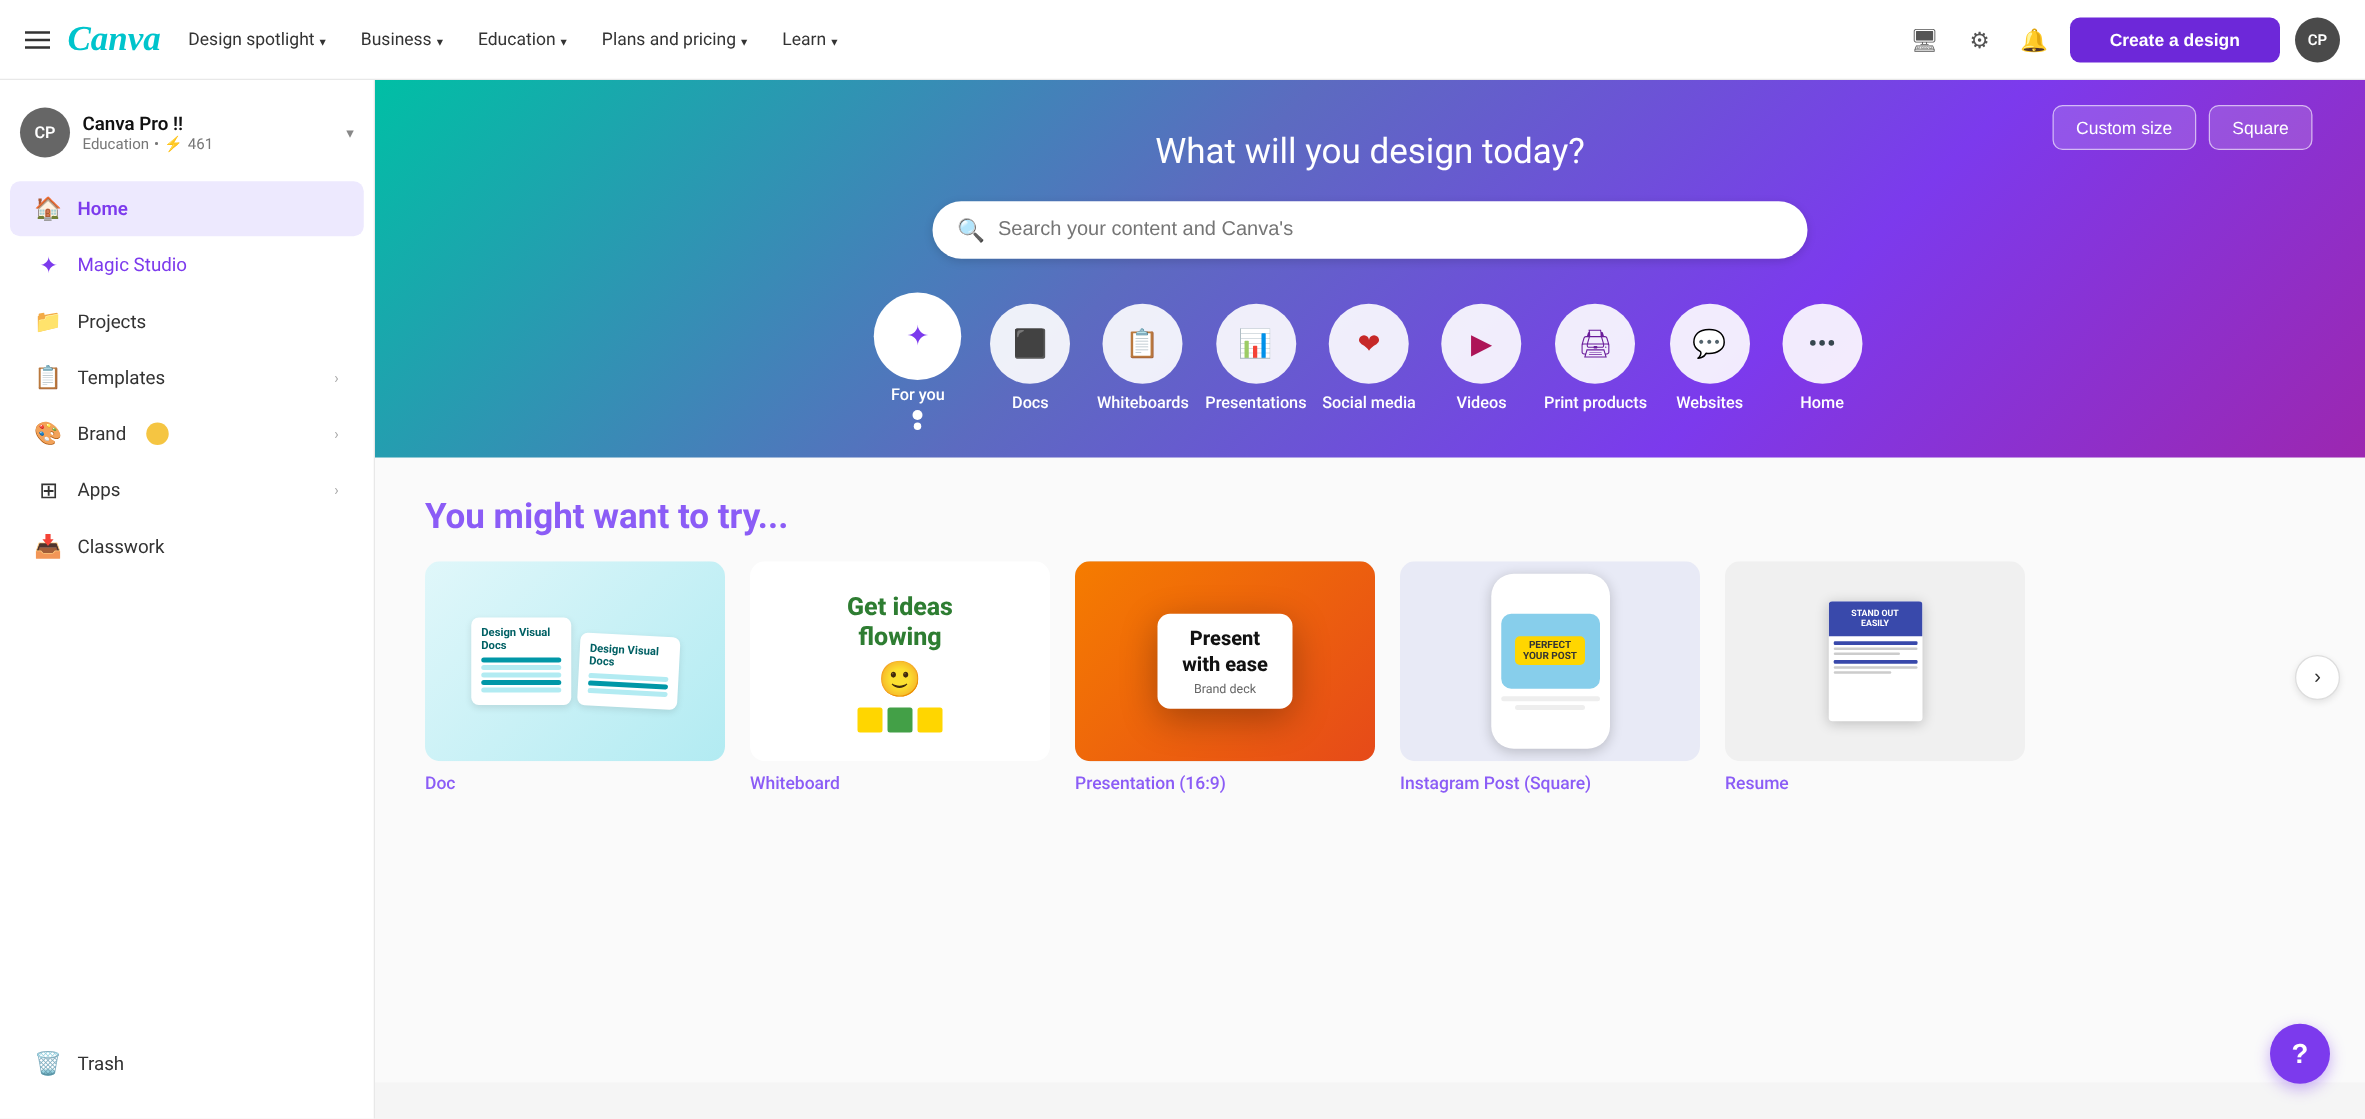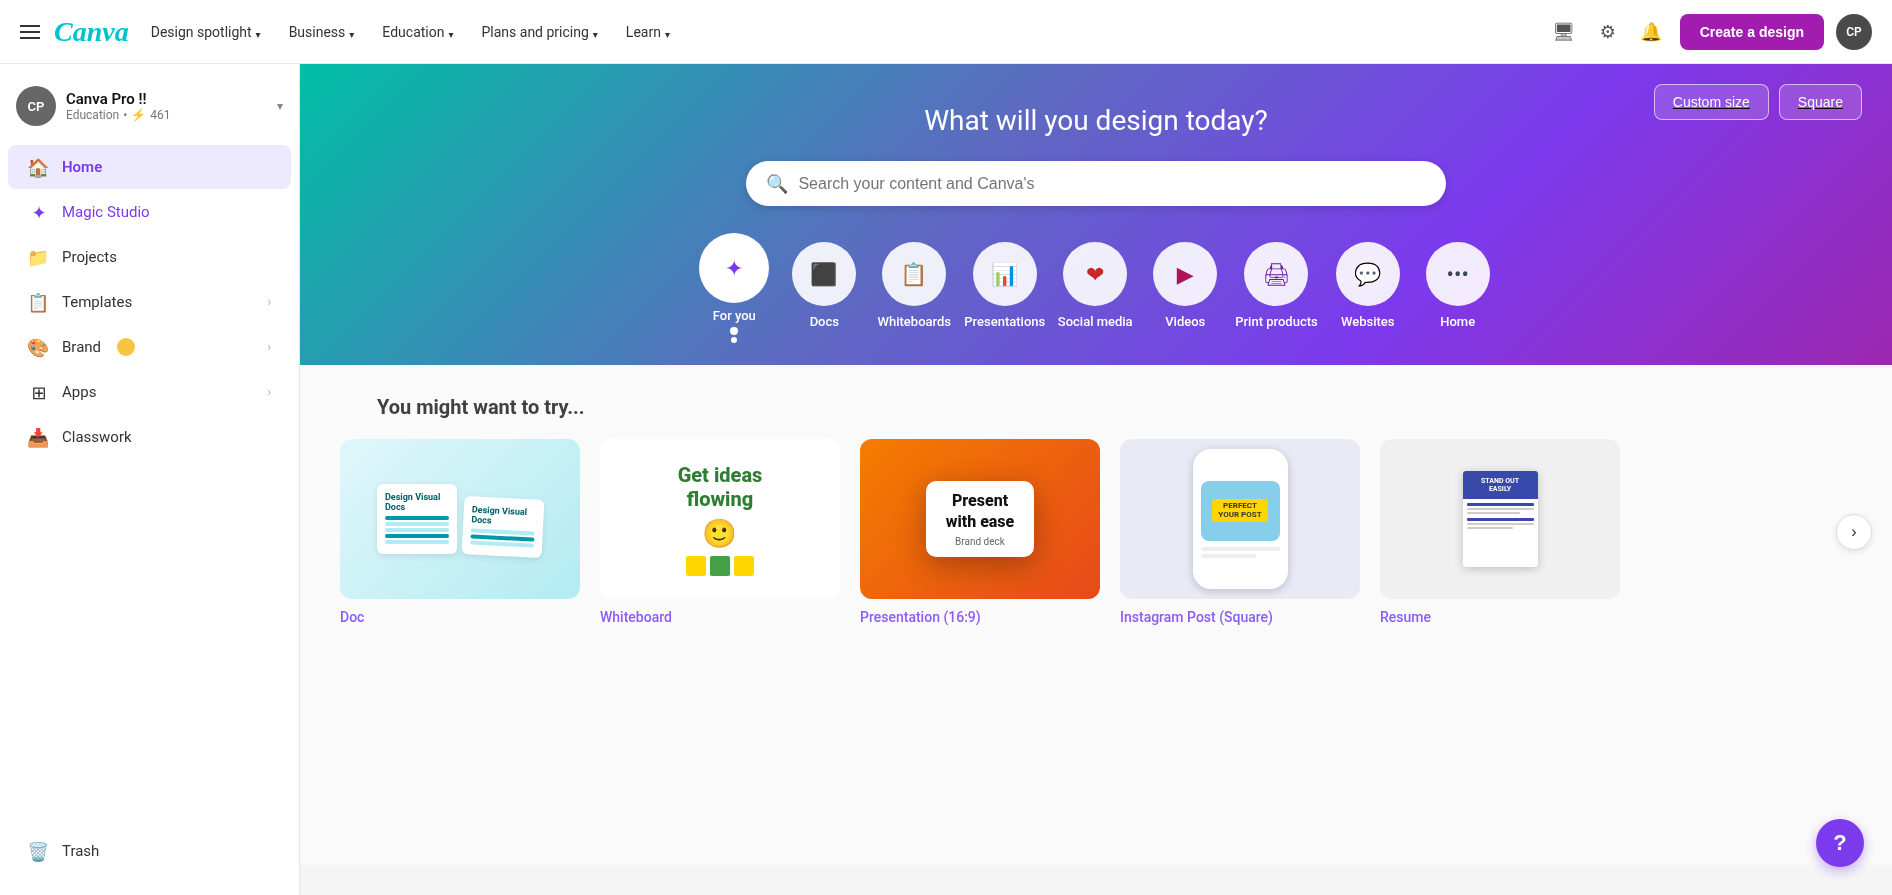--- a/index.html
+++ b/index.html
@@ -18,22 +18,22 @@
     .topnav-links { display: flex; align-items: center; gap: 4px; flex: 1; }
     .topnav-link {
       display: flex; align-items: flex-end; gap: 4px; padding: 8px 12px;
       font-size: 14px; color: #333; cursor: pointer; border-radius: 6px;
       background: none; border: none; font-family: inherit;
     }
     .topnav-link .chevron { font-size: 10px; }
     .topnav-right { display: flex; align-items: center; gap: 12px; }
     .topnav-icon { width: 32px; height: 32px; display: flex; align-items: center; justify-content: center; cursor: pointer; color: #555; font-size: 18px; }
     .create-btn {
-      background: #a21caf; color: #fff; border: none; border-radius: 8px;
-      padding: 10px 20px; font-size: 14px; font-weight: 600; cursor: pointer;
+      background: #6d28d9; color: #fff; border: none; border-radius: 8px;
+      padding: 10px 32px; font-size: 14px; font-weight: 600; cursor: pointer;
     }
     .avatar { width: 36px; height: 36px; border-radius: 50%; background: #4a4a4a; display: flex; align-items: center; justify-content: center; color: #fff; font-size: 12px; font-weight: 600; cursor: pointer; overflow: hidden; }
 
     
     .layout { display: flex; height: calc(100vh - 64px); }
 
     
     .sidebar {
       width: 300px; min-width: 300px; background: #fff;
       border-right: 1px solid #e8e8e8; padding: 12px 0;
@@ -65,21 +65,21 @@
     
     .main { flex: 1; overflow-y: auto; }
 
     
     .hero {
       background: linear-gradient(135deg, #00bfa5 0%, #5c6bc0 40%, #7c3aed 70%, #9c27b0 100%);
       padding: 40px 60px 30px;
       position: relative;
       min-height: 280px;
     }
-    .hero-buttons { position: absolute; top: 20px; right: 30px; display: flex; gap: 10px; text-decoration: underline; }
+    .hero-buttons { position: absolute; top: 20px; right: 42px; display: flex; gap: 10px; }
     .hero-btn {
       background: rgba(255,255,255,0.15); color: #fff; border: 1.5px solid rgba(255,255,255,0.6);
       border-radius: 8px; padding: 9px 18px; font-size: 14px; font-weight: 500; cursor: pointer;
     }
     .hero-title { text-align: center; color: #fff; font-size: 28px; font-weight: 400; margin-bottom: 24px; }
     .hero-search {
       display: flex; align-items: center; background: #fff; border-radius: 32px;
       padding: 12px 20px; max-width: 700px; margin: 0 auto 30px;
       box-shadow: 0 2px 8px rgba(0,0,0,0.15);
     }
@@ -91,21 +91,21 @@
     .category-item { display: flex; flex-direction: column; align-items: center; gap: 8px; cursor: pointer; min-width: 80px; }
     .category-circle {
       width: 64px; height: 64px; border-radius: 50%; background: rgba(255,255,255,0.9);
       display: flex; align-items: center; justify-content: center; font-size: 26px;
     }
     .category-item.active .category-circle { background: #fff; box-shadow: 0 0 0 3px #fff; }
     .category-label { color: #fff; font-size: 13px; font-weight: 500; text-align: center; }
 
     
     .content { padding: 30px 40px; background: #fafafa; min-height: 500px; }
-    .section-title { font-size: 20px; font-weight: 700; color: #404040; margin-bottom: 20px; margin-left: 37px; }
+    .section-title { font-size: 28px; font-weight: 700; color: #8b5cf6; margin-bottom: 20px; }
 
     
     .cards-row { display: flex; gap: 20px; align-items: flex-start; position: relative; }
     .card {
       flex: 1; max-width: 240px; cursor: pointer;
     }
     .card-thumb {
       width: 100%; height: 160px; border-radius: 12px; overflow: hidden;
       background: #e0e0e0; display: flex; align-items: center; justify-content: center;
       margin-bottom: 10px; position: relative;
@@ -382,21 +382,21 @@
             <div style="font-size:16px; font-weight:800; color:#111; text-align:center; line-height:1.3;">Present<br>with ease</div>
             <div style="font-size:10px; color:#666; text-align:center; margin-top:4px;">Brand deck</div>
           </div>
         </div>
             </div>
       <div class="card-label">Presentation (16:9)</div>
     </div>
           <div class="card">
       <div class="card-thumb">
         <div style="background: #e8eaf6; width:100%; height:100%; display:flex; align-items:center; justify-content:center;">
-          <div style="background:#fff; border-radius:18px; width:95px; height:140px; box-shadow: 0 2px 10px rgba(0,0,0,0.2); overflow:hidden; display:flex; flex-direction:column; justify-content:center; padding:8px;">
+          <div style="background:#fff; border-radius:18px; width:95px; height:140px; box-shadow: 0 2px 10px rgba(0,0,0,0.2); overflow:hidden; display:flex; flex-direction:column; align-items:center; justify-content:center; padding:8px;">
             <div style="background:#87ceeb; width:100%; height:60px; border-radius:8px; margin-bottom:6px; display:flex; align-items:center; justify-content:center;">
               <div style="background:#ffd600; padding:3px 6px; border-radius:4px; font-size:8px; font-weight:700; color:#333; text-align:center; line-height:1.1;">PERFECT<br>YOUR POST</div>
             </div>
             <div style="width:100%; height:4px; background:#eee; border-radius:2px; margin-bottom:3px;"></div>
             <div style="width:70%; height:4px; background:#eee; border-radius:2px;"></div>
           </div>
         </div>
             </div>
       <div class="card-label">Instagram Post (Square)</div>
     </div>

